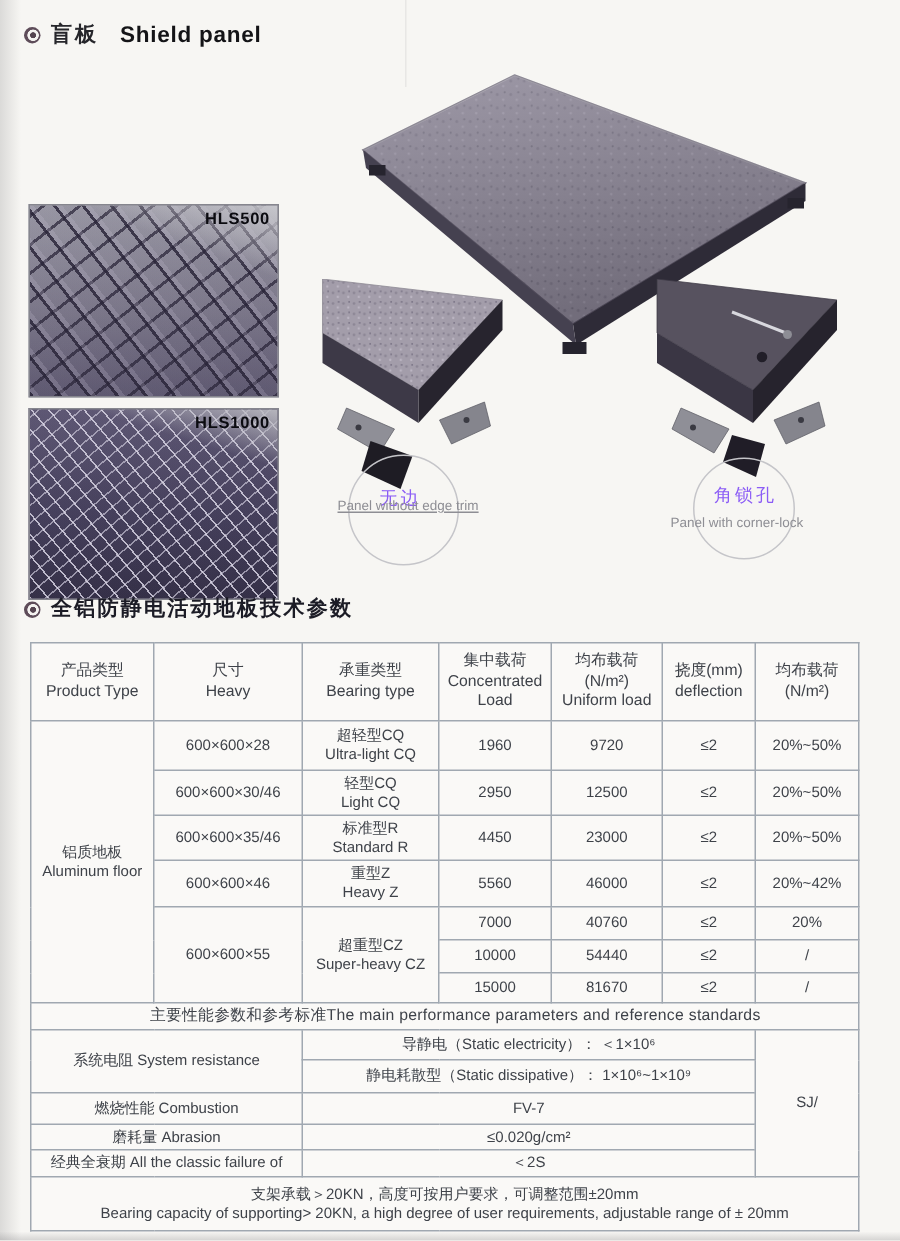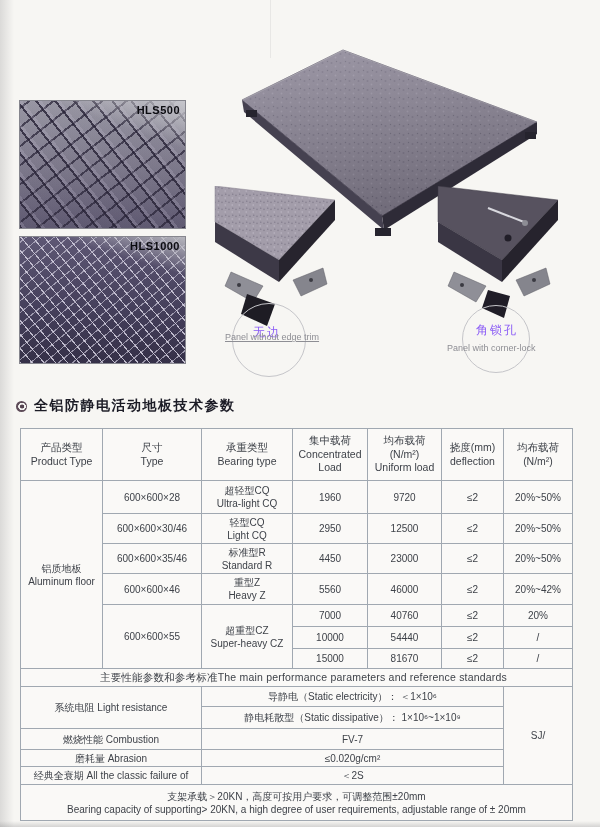--- a/index.html
+++ b/index.html
@@ -31,21 +31,21 @@
   #head1{left:16px;top:14px;}
   #head1 .t-zh{font-size:14px;font-weight:bold;color:#26262b;letter-spacing:2px;margin-right:14px;}
   #head1 .t-en{font-size:15px;font-weight:bold;color:#141417;letter-spacing:.5px;}
   #head2{left:16px;top:397px;}
   #head2 .t-zh{
     font-family:Liberation Sans, sans-serif;
     font-size:14px;font-weight:bold;color:#1c1c26;letter-spacing:1.5px;
   }
 
   
-  .photo{position:absolute;border:1px solid #86868e;box-sizing:border-box;}
+  .photo{position:absolute;border:1px solid #86868e;box-sizing:border-box;margin-top:36px;}
   #photo-hls500{
     left:19px;top:100px;width:167px;height:129px;
     background-color:#b4b3bd;
     background-image:
       linear-gradient(200deg, rgba(201,201,206,0.95) 0%, rgba(201,201,206,0) 26%),
       repeating-linear-gradient(52deg, rgba(42,37,57,0.85) 0 2px, rgba(150,144,164,0.3) 2px 5px, rgba(42,37,57,0.12) 5px 15px),
       repeating-linear-gradient(-38deg, rgba(42,37,57,0.75) 0 2px, rgba(42,37,57,0.08) 2px 15px),
       linear-gradient(180deg, #b2b1bc 0%, #8e8a9c 55%, #6b657e 100%);
   }
   #photo-hls1000{
@@ -84,20 +84,25 @@
   td.left-cell{text-align:left;padding-left:8px;}
   tr.perf-head td{font-size:10.5px;letter-spacing:.2px;padding-left:16px;}
   td.footer-cell{font-size:10.5px;line-height:1.5;}
 </style>
 </head>
 <body>
 
 <div class="page">
   <div class="crease"></div>
 
+  <div class="sec-head" id="head1">
+    <span class="bullet"></span>
+    <span class="t-zh">盲板</span>
+    <span class="t-en">Shield panel</span>
+  </div>
 
   <div class="photo" id="photo-hls500">
     <span class="photo-label">HLS500</span>
   </div>
 
   <div class="photo" id="photo-hls1000">
     <span class="photo-label">HLS1000</span>
   </div>
 
   <svg class="art" style="left:212px;top:42px;" width="352" height="196" viewBox="0 0 352 196">
@@ -178,21 +183,21 @@
         <col style="width:69px">
     </colgroup>
     <tbody>
         <tr style="height:52px">
       <th>
         <span class="ln">产品类型</span>
         <span class="ln">Product Type</span>
       </th>
       <th>
         <span class="ln">尺寸</span>
-        <span class="ln">Type</span>
+        <span class="ln">Heavy</span>
       </th>
       <th>
         <span class="ln">承重类型</span>
         <span class="ln">Bearing type</span>
       </th>
       <th>
         <span class="ln">集中载荷</span>
         <span class="ln">Concentrated</span>
         <span class="ln">Load</span>
       </th>
@@ -280,21 +285,21 @@
       <td>15000</td>
       <td>81670</td>
       <td>≤2</td>
       <td>/</td>
     </tr>
 
     <tr style="height:18px" class="perf-head">
       <td colspan="7">主要性能参数和参考标准The main performance parameters and reference standards</td>
     </tr>
     <tr style="height:20px">
-      <td colspan="2" rowspan="2">系统电阻  Light resistance</td>
+      <td colspan="2" rowspan="2">系统电阻  System resistance</td>
       <td colspan="4">导静电（Static electricity）： ＜1×10⁶</td>
       <td rowspan="5">SJ/</td>
     </tr>
     <tr style="height:22px">
       <td colspan="4">静电耗散型（Static dissipative）： 1×10⁶~1×10⁹</td>
     </tr>
     <tr style="height:21px">
       <td colspan="2">燃烧性能  Combustion</td>
       <td colspan="4">FV-7</td>
     </tr>

